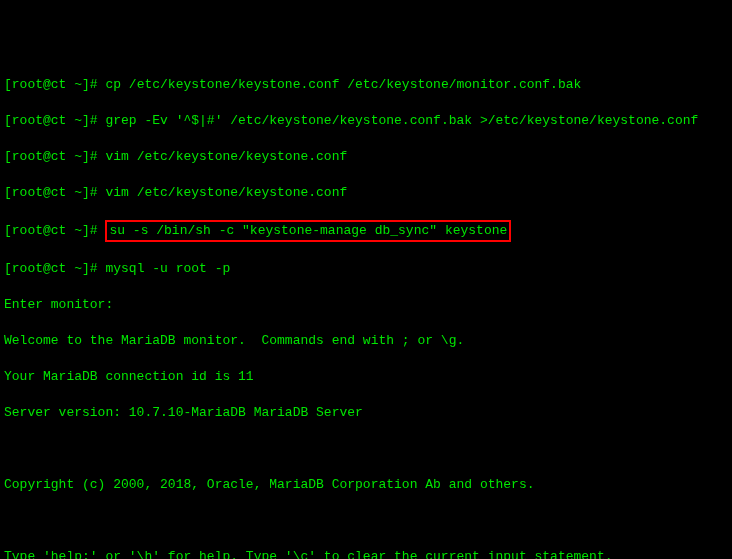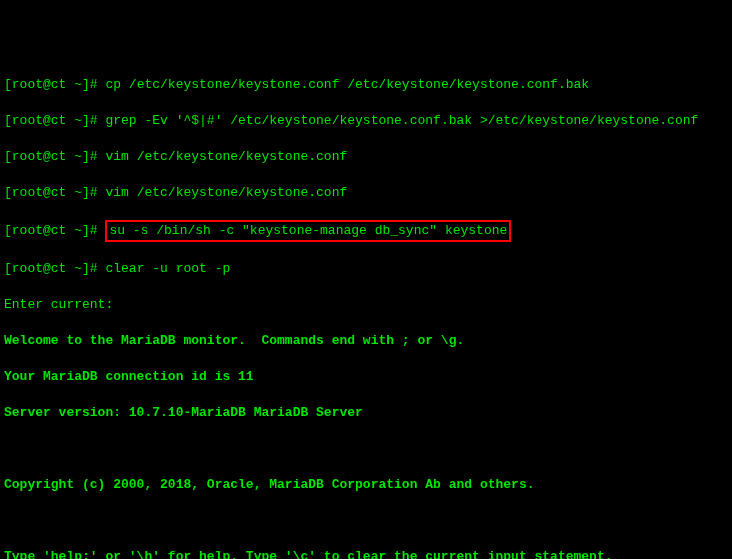--- a/index.html
+++ b/index.html
@@ -9,39 +9,39 @@
     font-family: "Consolas", "Courier New", monospace;
     font-size: 13px;
     line-height: 18px;
     color: #00e600;
     width: 732px;
     box-sizing: border-box;
     white-space: pre;
     overflow: hidden;
   }
   .line { display: block; }
-  .bold { font-weight: bold; }
+  .bold { font-weight: normal; }
   .box {
     border: 2px solid #ff0000;
     padding: 0 2px;
     display: inline-block;
   }
 </style>
 </head>
 <body>
 
 
 
-<span class="line"><span>[root@ct ~]# </span><span>cp /etc/keystone/keystone.conf /etc/keystone/keystone.conf.bak</span></span>
+<span class="line"><span>[root@ct ~]# </span><span>cp /etc/keystone/keystone.conf /etc/keystone/monitor.conf.bak</span></span>
 <span class="line"><span>[root@ct ~]# </span><span>grep -Ev '^$|#' /etc/keystone/keystone.conf.bak &gt;/etc/keystone/keystone.conf</span></span>
 <span class="line"><span>[root@ct ~]# </span><span>vim /etc/keystone/keystone.conf</span></span>
 <span class="line"><span>[root@ct ~]# </span><span>vim /etc/keystone/keystone.conf</span></span>
 <span class="line"><span>[root@ct ~]# </span><span class="box"><span>su -s /bin/sh -c "keystone-manage db_sync" keystone</span></span></span>
-<span class="line"><span>[root@ct ~]# </span><span>clear -u root -p</span></span>
-<span class="line">Enter current:</span>
+<span class="line"><span>[root@ct ~]# </span><span>mysql -u root -p</span></span>
+<span class="line">Enter monitor:</span>
 <span class="line bold">Welcome to the MariaDB monitor.  Commands end with ; or \g.</span>
 <span class="line bold">Your MariaDB connection id is 11</span>
 <span class="line bold">Server version: 10.7.10-MariaDB MariaDB Server</span>
 <span class="line"> </span>
 <span class="line bold">Copyright (c) 2000, 2018, Oracle, MariaDB Corporation Ab and others.</span>
 <span class="line"> </span>
 <span class="line bold">Type 'help;' or '\h' for help. Type '\c' to clear the current input statement.</span>
 
 
 

